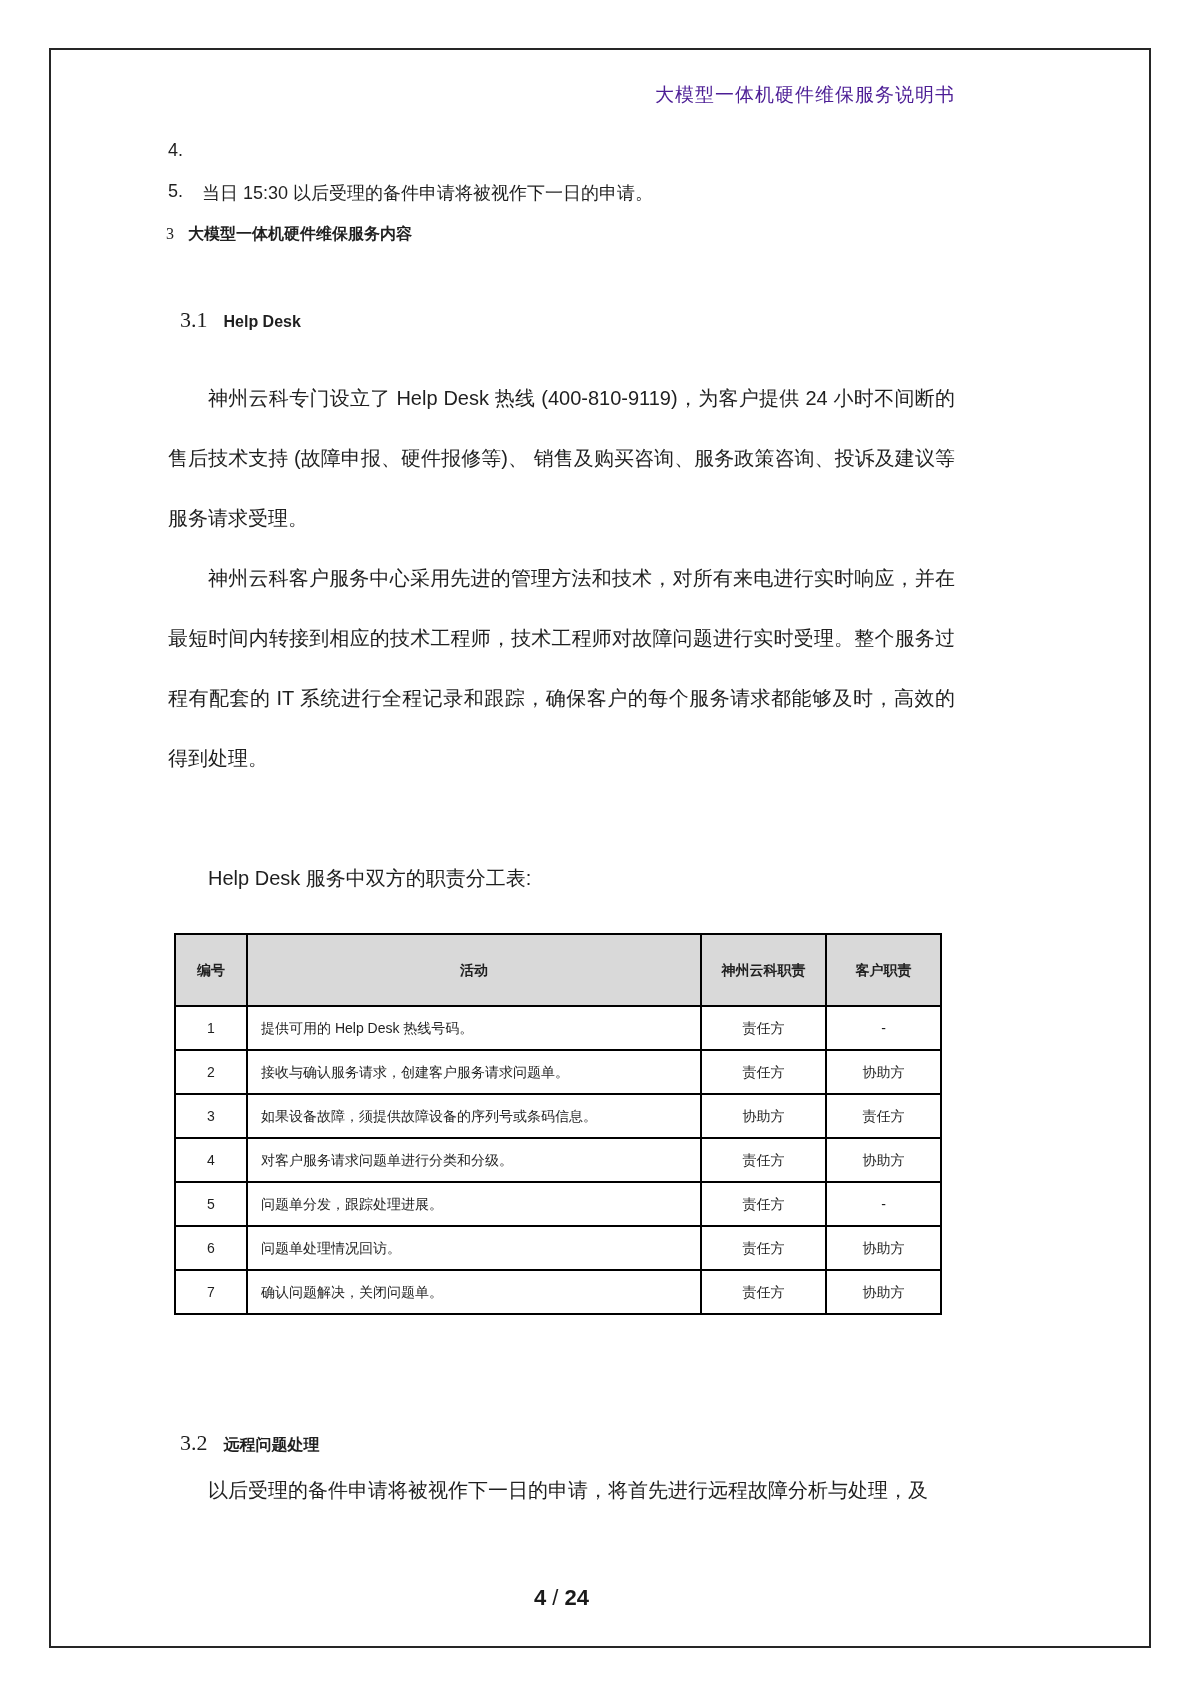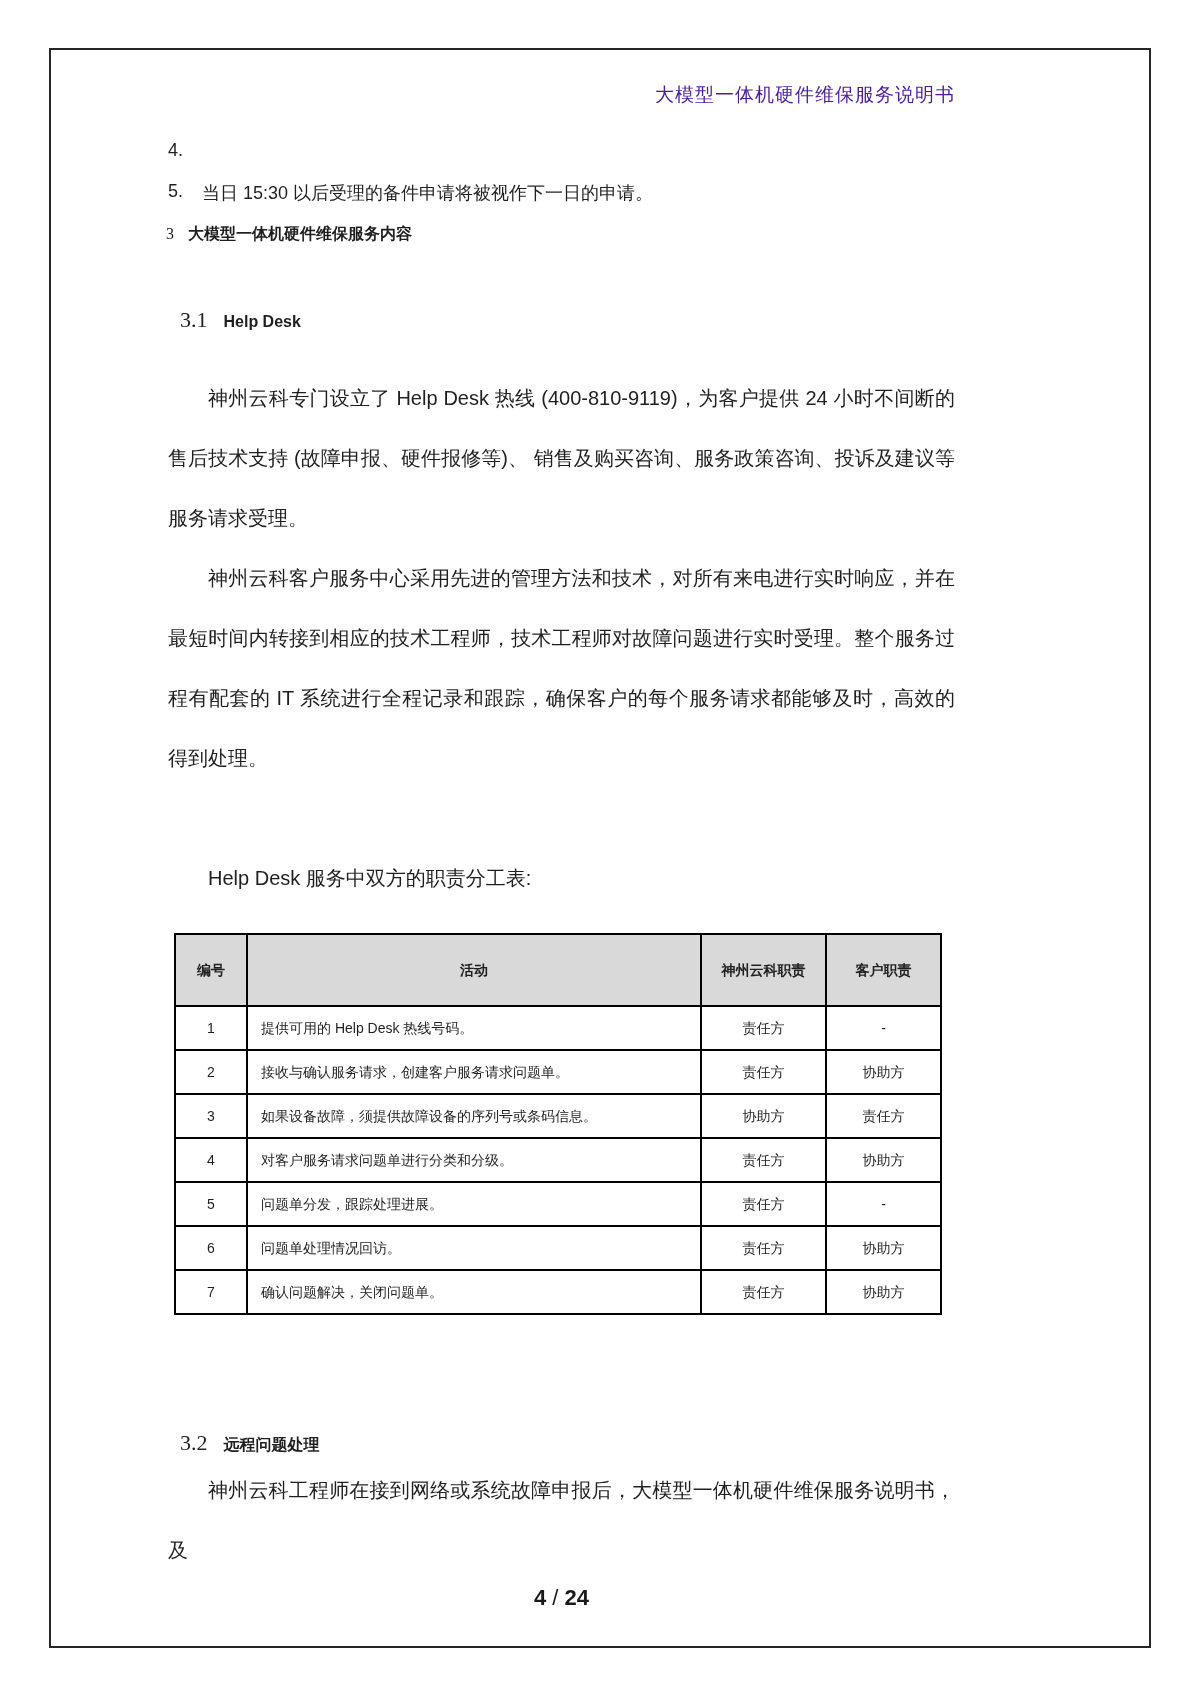--- a/index.html
+++ b/index.html
@@ -212,17 +212,17 @@
         <td>责任方</td>
         <td>协助方</td>
       </tr>
     </tbody>
 </table>
 
 <div class="h2 h2-32">
   <span class="h-num">3.2</span><span class="h-title">远程问题处理</span>
 </div>
 
-<div class="para p3">神州云科工程师在接到网络或系统故障申报后，大模型一体机硬件维保服务说明书，及</div>
+<div class="para p3">以后受理的备件申请将被视作下一日的申请，将首先进行远程故障分析与处理，及</div>
 
 <div class="doc-footer">
   <span>4</span><span class="sep">/</span><span>24</span>
 </div>
 
 </body></html>

